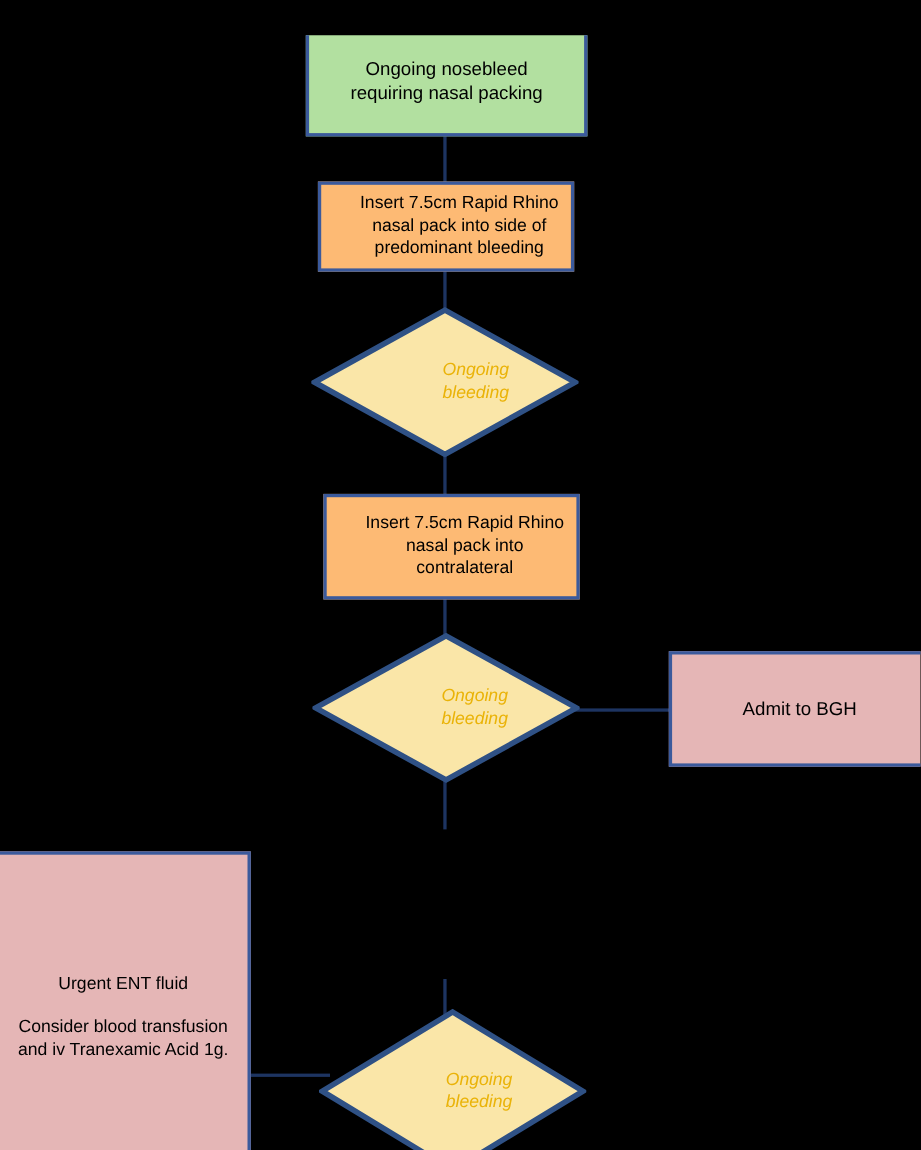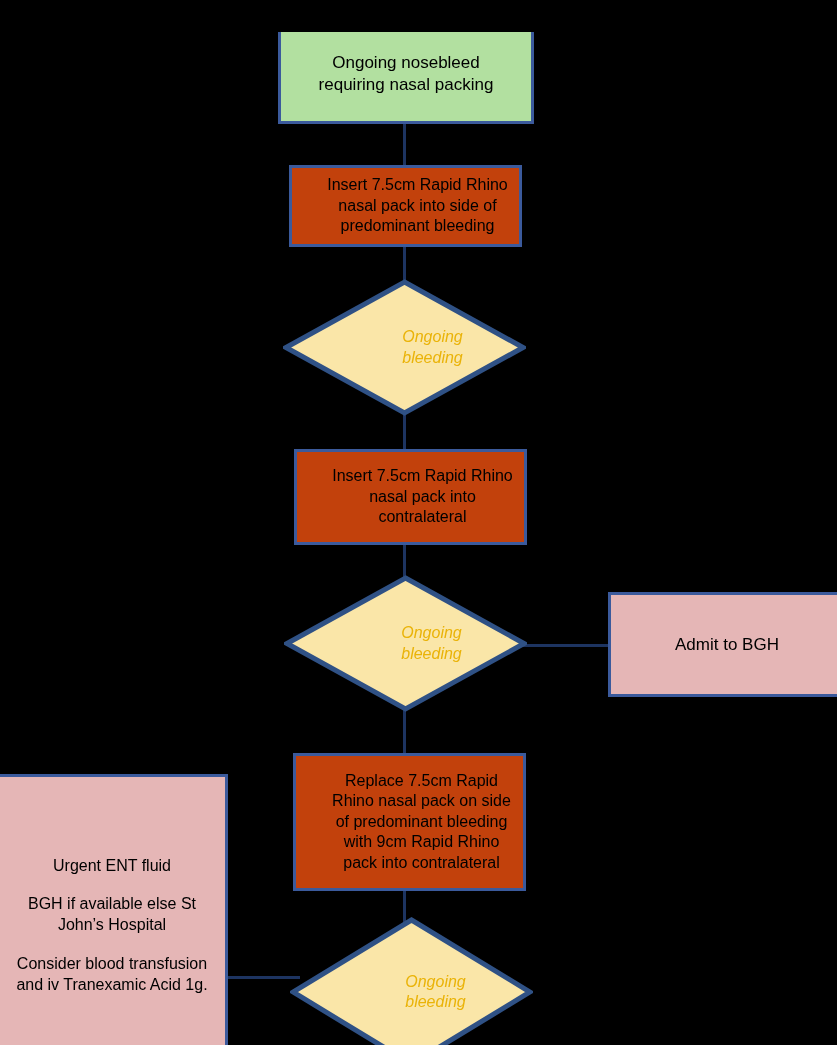--- a/index.html
+++ b/index.html
@@ -33,21 +33,21 @@
   .rect {
     border: 3px solid #3b5a9c;
   }
 
   .rect .label {
     padding: 0 8px;
     white-space: pre-line;
   }
 
   .green  { background: #b2e0a0; }
-  .blue   { background: #c2410c; padding-left: 24px; }
+  .blue   { background: #fdba74; padding-left: 24px; }
   .pink   { background: #e5b6b6; }
 
   
   .diamond {
     position: absolute;
   }
   .diamond svg {
     position: absolute;
     left: 0;
     top: 0;
@@ -141,37 +141,29 @@
       <polygon points="121.5,3 240,68.5 121.5,134 3,68.5" fill="#fae6a8" stroke="#2f5185" stroke-width="5"></polygon>
     </svg>
     <span class="label" style="font-size:16px; padding-left:26px;">Ongoing
 bleeding</span>
   </div>
 
   <div class="node rect pink" style="left:608px; top:560px; width:238px; height:105px; font-size:17px;">
     <span class="label">Admit to BGH</span>
   </div>
 
-  <div class="node rect blue" style="left:293px; top:721px; width:233px; height:138px; font-size:16px;">
-    <span class="label">Replace 7.5cm Rapid
-Rhino nasal pack on side
-of predominant bleeding
-with 9cm Rapid Rhino
-pack into contralateral</span>
-  </div>
 
   <div class="diamond" style="left:290px; top:885px; width:243px; height:150px;">
     <svg width="243" height="150" viewBox="0 0 243 150">
       <polygon points="121.5,3 240,75 121.5,147 3,75" fill="#fae6a8" stroke="#2f5185" stroke-width="5"></polygon>
     </svg>
     <span class="label" style="font-size:16px; padding-left:24px;">Ongoing
 bleeding</span>
   </div>
 
   <div class="node rect pink" style="left:-4px; top:742px; width:232px; height:303px; font-size:16px; align-items:center;">
     <div class="panel-body">
       <p>Urgent ENT fluid</p>
-      <p>BGH if available else St John’s Hospital</p>
       <p>Consider blood transfusion and iv Tranexamic Acid 1g.</p>
     </div>
   </div>
 
 </div>
 
 </body></html>

